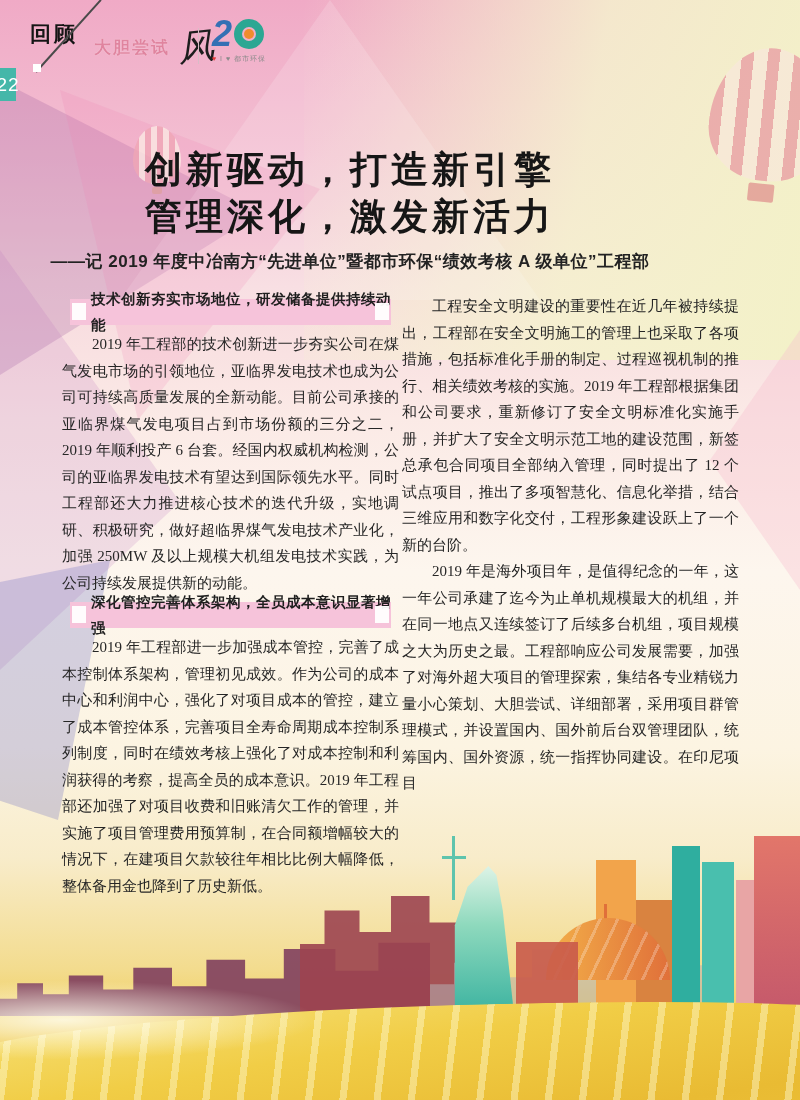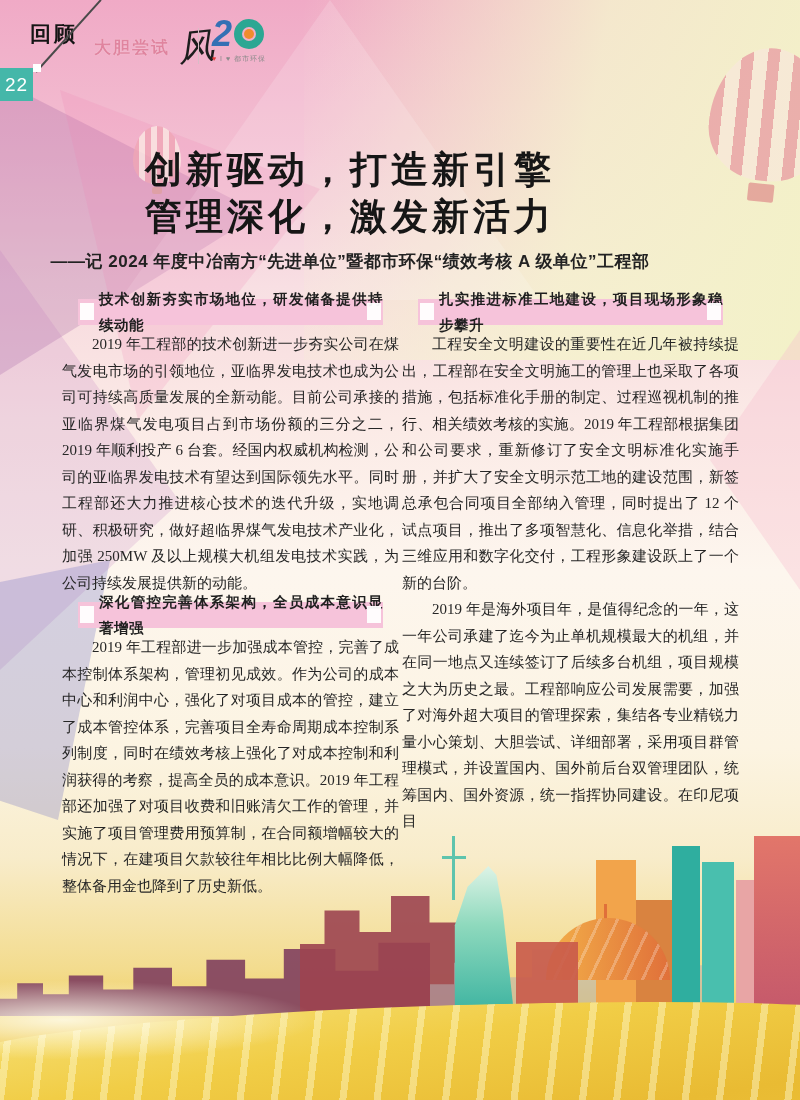--- a/index.html
+++ b/index.html
@@ -36,21 +36,21 @@
   .balloon-small .basket { width:10px; height:7px; }
   .balloon-right { right:-26px; top:48px; width:118px; height:170px; opacity:.75; transform:rotate(6deg); }
   .balloon-right .env { background:repeating-linear-gradient(90deg,#e89aa2 0 12px,#f8e8da 12px 26px); }
   .balloon-right .basket { width:26px; height:18px; background:#e0928f; }
 
   
   .tag-label { position:absolute; left:30px; top:20px; font-size:21px; font-weight:bold;
                color:#151515; letter-spacing:3px; z-index:6; }
   .diag-line { position:absolute; left:36px; top:71px; width:97px; height:2px; background:#4a4a4a;
                transform-origin:left center; transform:rotate(-48deg); z-index:6; }
-  .page-badge { position:absolute; left:0; top:68px; width:33px; height:33px; background:#45b7a9;
+  .page-badge { position:absolute; left:0; top:68px; width:16px; height:33px; background:#45b7a9;
                 color:#fff; font-size:19px; display:flex; align-items:center; justify-content:center;
                 letter-spacing:1px; z-index:6; }
   .badge-notch { position:absolute; left:33px; top:64px; width:8px; height:8px; background:#fff; z-index:7; }
   .brand { position:absolute; left:94px; top:30px; display:flex; align-items:flex-start; z-index:6; }
   .brand-name { font-size:17px; font-weight:bold; color:#e0849f; letter-spacing:2px; margin-top:6px;
                 text-shadow:0 0 1px rgba(255,255,255,.7); }
   .brand-callig { font-family:"Liberation Serif", serif; font-size:36px; line-height:34px; color:#1d1d1d;
                   margin-left:8px; transform:rotate(-6deg); font-style:italic; }
   .vdivider { position:absolute; left:198px; top:28px; width:1px; height:36px; background:#d9bcc6; z-index:6; }
   .anniv { position:absolute; left:212px; top:16px; z-index:6; text-align:center; }
@@ -68,21 +68,21 @@
   .subtitle { margin-top:10px; font-size:17px; font-weight:600; color:#222; letter-spacing:.5px; }
 
   
   .col { position:absolute; top:293px; width:337px; z-index:5;
          font-family:"Liberation Serif", serif; font-size:15px; line-height:26.5px;
          color:#262626; text-align:justify; }
   .col1 { left:62px; }
   .col2 { left:402px; }
   .body-p { text-indent:2em; }
   .body-p.cont { text-indent:0; }
-  .sec-header { position:relative; margin:6px 16px; height:26px; background:#f6c3da;
+  .sec-header { position:relative; margin:6px 8px; height:26px; background:#f6c3da;
                 display:flex; align-items:center; justify-content:center;padding-left:21px; }
   .sec-text { font-family:"Liberation Sans", sans-serif; font-size:14.5px; font-weight:bold;
               color:#1f1f1f; letter-spacing:.5px; line-height:26px; }
   .notch { position:absolute; top:4px; width:14px; height:17px; background:rgba(255,255,255,.95); }
   .notch.l { left:2px; } .notch.r { right:2px; }
 
   
   .sky { position:absolute; pointer-events:none; z-index:2; }
   .sky-left { left:0; top:938px; width:430px; height:78px; background:#82425f; opacity:.92;
     clip-path:polygon(0 100%,0 78%,4% 78%,4% 58%,10% 58%,10% 72%,16% 72%,16% 48%,24% 48%,24% 66%,31% 66%,31% 38%,40% 38%,40% 62%,48% 62%,48% 28%,57% 28%,57% 52%,66% 52%,66% 14%,78% 14%,78% 42%,88% 42%,88% 6%,100% 6%,100% 100%); }
@@ -157,45 +157,40 @@
       <span class="anniv-0">
           <span class="anniv-dot"></span>
         </span>
     </div>
     <div class="anniv-sub"><span class="heart">♥</span> <span>I ♥ 都市环保</span></div>
   </div>
 
   <div class="title-block">
     <div class="title-line">创新驱动，打造新引擎</div>
     <div class="title-line">管理深化，激发新活力</div>
-    <div class="subtitle">——记 2024 年度中冶南方“先进单位”暨都市环保“绩效考核 A 级单位”工程部</div>
+    <div class="subtitle">——记 2019 年度中冶南方“先进单位”暨都市环保“绩效考核 A 级单位”工程部</div>
   </div>
 
   <div class="col col1">
     <div class="sec-header">
       <span class="notch l"></span>
       <span class="sec-text">技术创新夯实市场地位，研发储备提供持续动能</span>
       <span class="notch r"></span>
     </div>
     <p class="body-p">2019 年工程部的技术创新进一步夯实公司在煤气发电市场的引领地位，亚临界发电技术也成为公司可持续高质量发展的全新动能。目前公司承接的亚临界煤气发电项目占到市场份额的三分之二，2019 年顺利投产 6 台套。经国内权威机构检测，公司的亚临界发电技术有望达到国际领先水平。同时工程部还大力推进核心技术的迭代升级，实地调研、积极研究，做好超临界煤气发电技术产业化，加强 250MW 及以上规模大机组发电技术实践，为公司持续发展提供新的动能。</p>
     <div class="sec-header">
       <span class="notch l"></span>
       <span class="sec-text">深化管控完善体系架构，全员成本意识显著增强</span>
       <span class="notch r"></span>
     </div>
     <p class="body-p">2019 年工程部进一步加强成本管控，完善了成本控制体系架构，管理初见成效。作为公司的成本中心和利润中心，强化了对项目成本的管控，建立了成本管控体系，完善项目全寿命周期成本控制系列制度，同时在绩效考核上强化了对成本控制和利润获得的考察，提高全员的成本意识。2019 年工程部还加强了对项目收费和旧账清欠工作的管理，并实施了项目管理费用预算制，在合同额增幅较大的情况下，在建项目欠款较往年相比比例大幅降低，整体备用金也降到了历史新低。</p>
 
   </div>
 
   <div class="col col2">
-    <div class="sec-header">
-      <span class="notch l"></span>
-      <span class="sec-text">扎实推进标准工地建设，项目现场形象稳步攀升</span>
-      <span class="notch r"></span>
-    </div>
     <p class="body-p">工程安全文明建设的重要性在近几年被持续提出，工程部在安全文明施工的管理上也采取了各项措施，包括标准化手册的制定、过程巡视机制的推行、相关绩效考核的实施。2019 年工程部根据集团和公司要求，重新修订了安全文明标准化实施手册，并扩大了安全文明示范工地的建设范围，新签总承包合同项目全部纳入管理，同时提出了 12 个试点项目，推出了多项智慧化、信息化举措，结合三维应用和数字化交付，工程形象建设跃上了一个新的台阶。</p>
     <p class="body-p">2019 年是海外项目年，是值得纪念的一年，这一年公司承建了迄今为止单机规模最大的机组，并在同一地点又连续签订了后续多台机组，项目规模之大为历史之最。工程部响应公司发展需要，加强了对海外超大项目的管理探索，集结各专业精锐力量小心策划、大胆尝试、详细部署，采用项目群管理模式，并设置国内、国外前后台双管理团队，统筹国内、国外资源，统一指挥协同建设。在印尼项目</p>
   </div>
 
   <div class="sky sky-left"></div>
   <div class="sky sky-red"></div>
   <div class="sky sky-gray"></div>
   <div class="sky mast"></div>
   <div class="sky mast-bar"></div>
   <div class="sky sail"></div>

